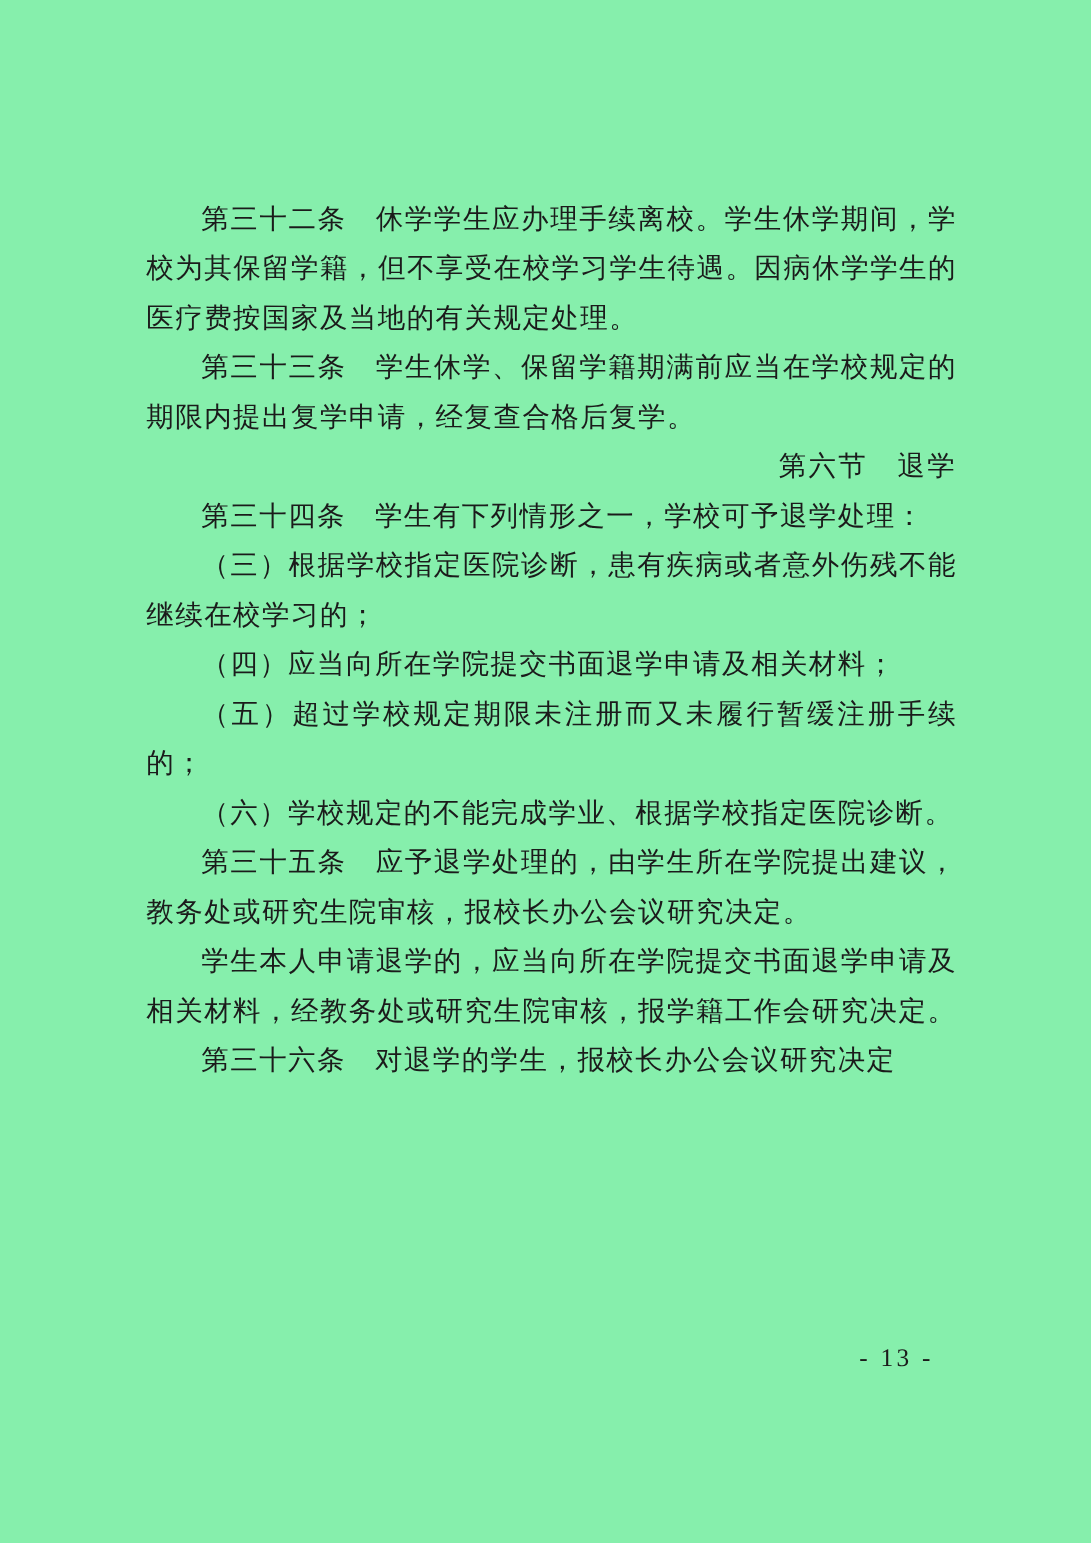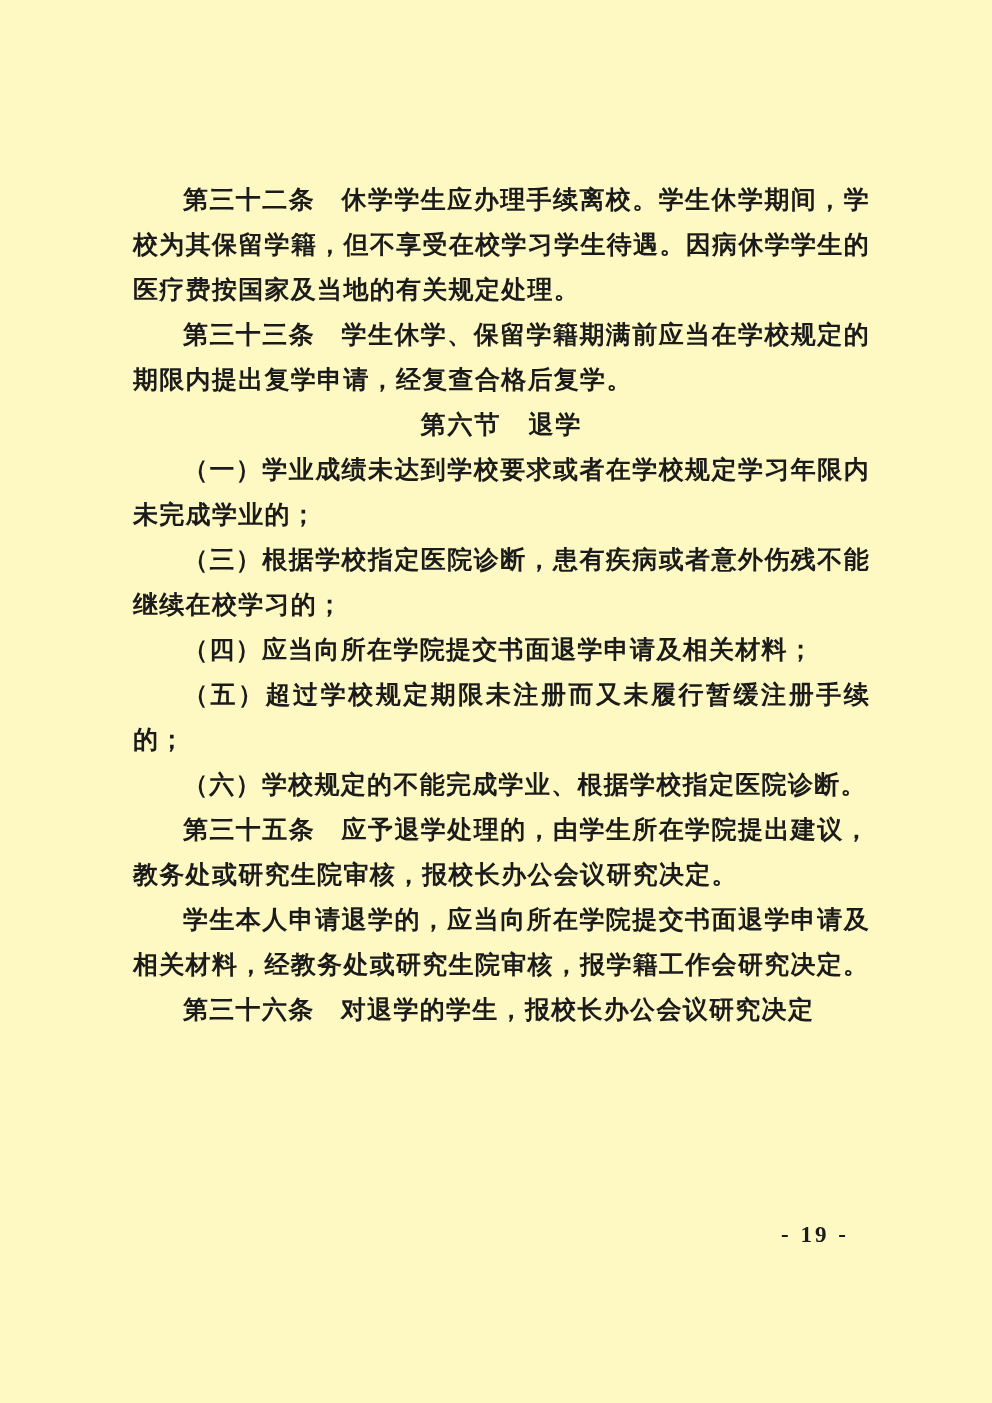--- a/index.html
+++ b/index.html
@@ -4,45 +4,44 @@
 <style>
   html, body {
     margin: 0;
     padding: 0;
     background: #ffffff;
   }
   .page {
     position: relative;
     width: 992px;
     height: 1403px;
-    background: #fef9c3;
+    background: #86efac;
     overflow: hidden;
     font-family: "Liberation Serif", "DejaVu Serif", serif;
     color: #1b1b1b;
-    font-weight: bold;
   }
   .text-block {
     position: absolute;
     left: 133px;
     top: 177px;
     width: 737px;
     font-size: 25px;
     line-height: 45px;
     letter-spacing: 1.3px;
     text-align: justify;
     text-justify: inter-character;
   }
   .para {
     margin: 0;
     text-indent: 2em;
   }
   .heading {
     margin: 0;
     text-indent: 0;
-    text-align: center;
+    text-align: right;
     letter-spacing: 2px;
   }
   .page-number {
     position: absolute;
     left: 755px;
     top: 1222px;
     width: 120px;
     text-align: center;
     font-size: 23px;
     letter-spacing: 3px;
@@ -50,23 +49,23 @@
   }
 </style>
 </head>
 <body>
 
 <div class="page">
   <div class="text-block" id="doc-body">
       <div class="para">第三十二条　休学学生应办理手续离校。学生休学期间，学校为其保留学籍，但不享受在校学习学生待遇。因病休学学生的医疗费按国家及当地的有关规定处理。</div>
       <div class="para">第三十三条　学生休学、保留学籍期满前应当在学校规定的期限内提出复学申请，经复查合格后复学。</div>
       <div class="heading">第六节　退学</div>
-      <div class="para">（一）学业成绩未达到学校要求或者在学校规定学习年限内未完成学业的；</div>
+      <div class="para">第三十四条　学生有下列情形之一，学校可予退学处理：</div>
       <div class="para">（三）根据学校指定医院诊断，患有疾病或者意外伤残不能继续在校学习的；</div>
       <div class="para">（四）应当向所在学院提交书面退学申请及相关材料；</div>
       <div class="para">（五）超过学校规定期限未注册而又未履行暂缓注册手续的；</div>
       <div class="para">（六）学校规定的不能完成学业、根据学校指定医院诊断。</div>
       <div class="para">第三十五条　应予退学处理的，由学生所在学院提出建议，教务处或研究生院审核，报校长办公会议研究决定。</div>
       <div class="para">学生本人申请退学的，应当向所在学院提交书面退学申请及相关材料，经教务处或研究生院审核，报学籍工作会研究决定。</div>
       <div class="para">第三十六条　对退学的学生，报校长办公会议研究决定</div>
     </div>
-  <div class="page-number">- 19 -</div>
+  <div class="page-number">- 13 -</div>
 </div>
 
 </body></html>

